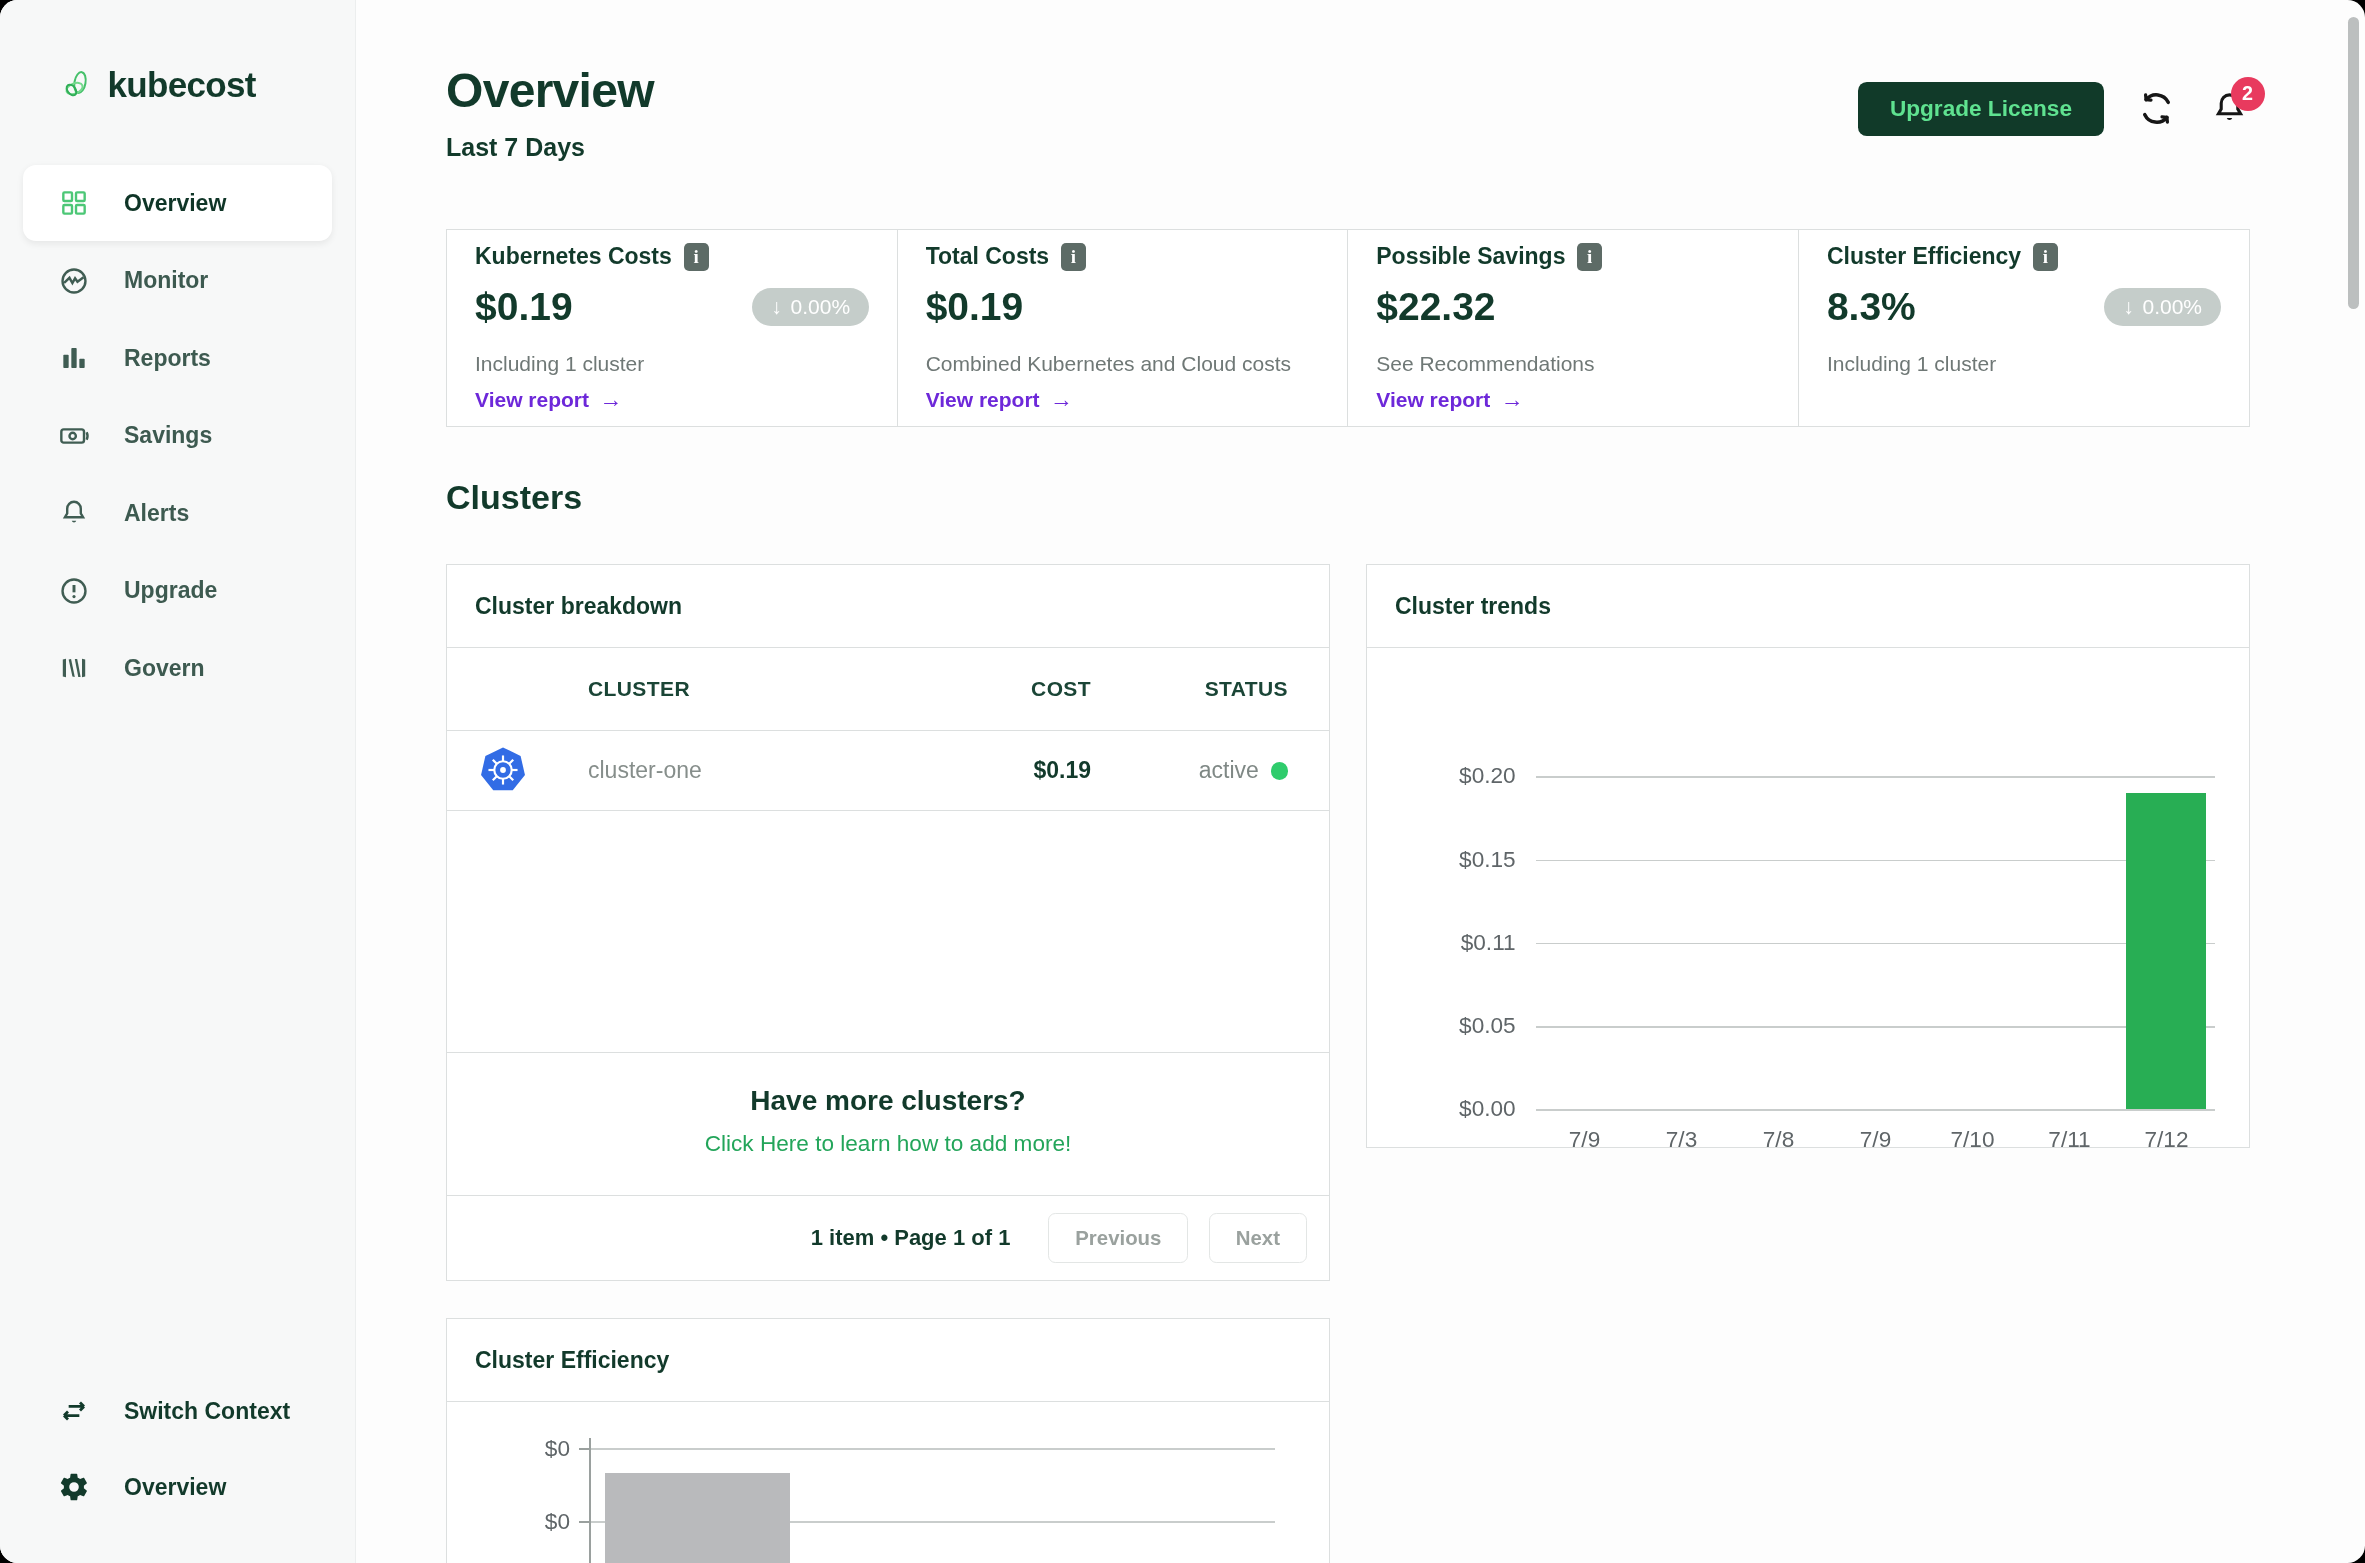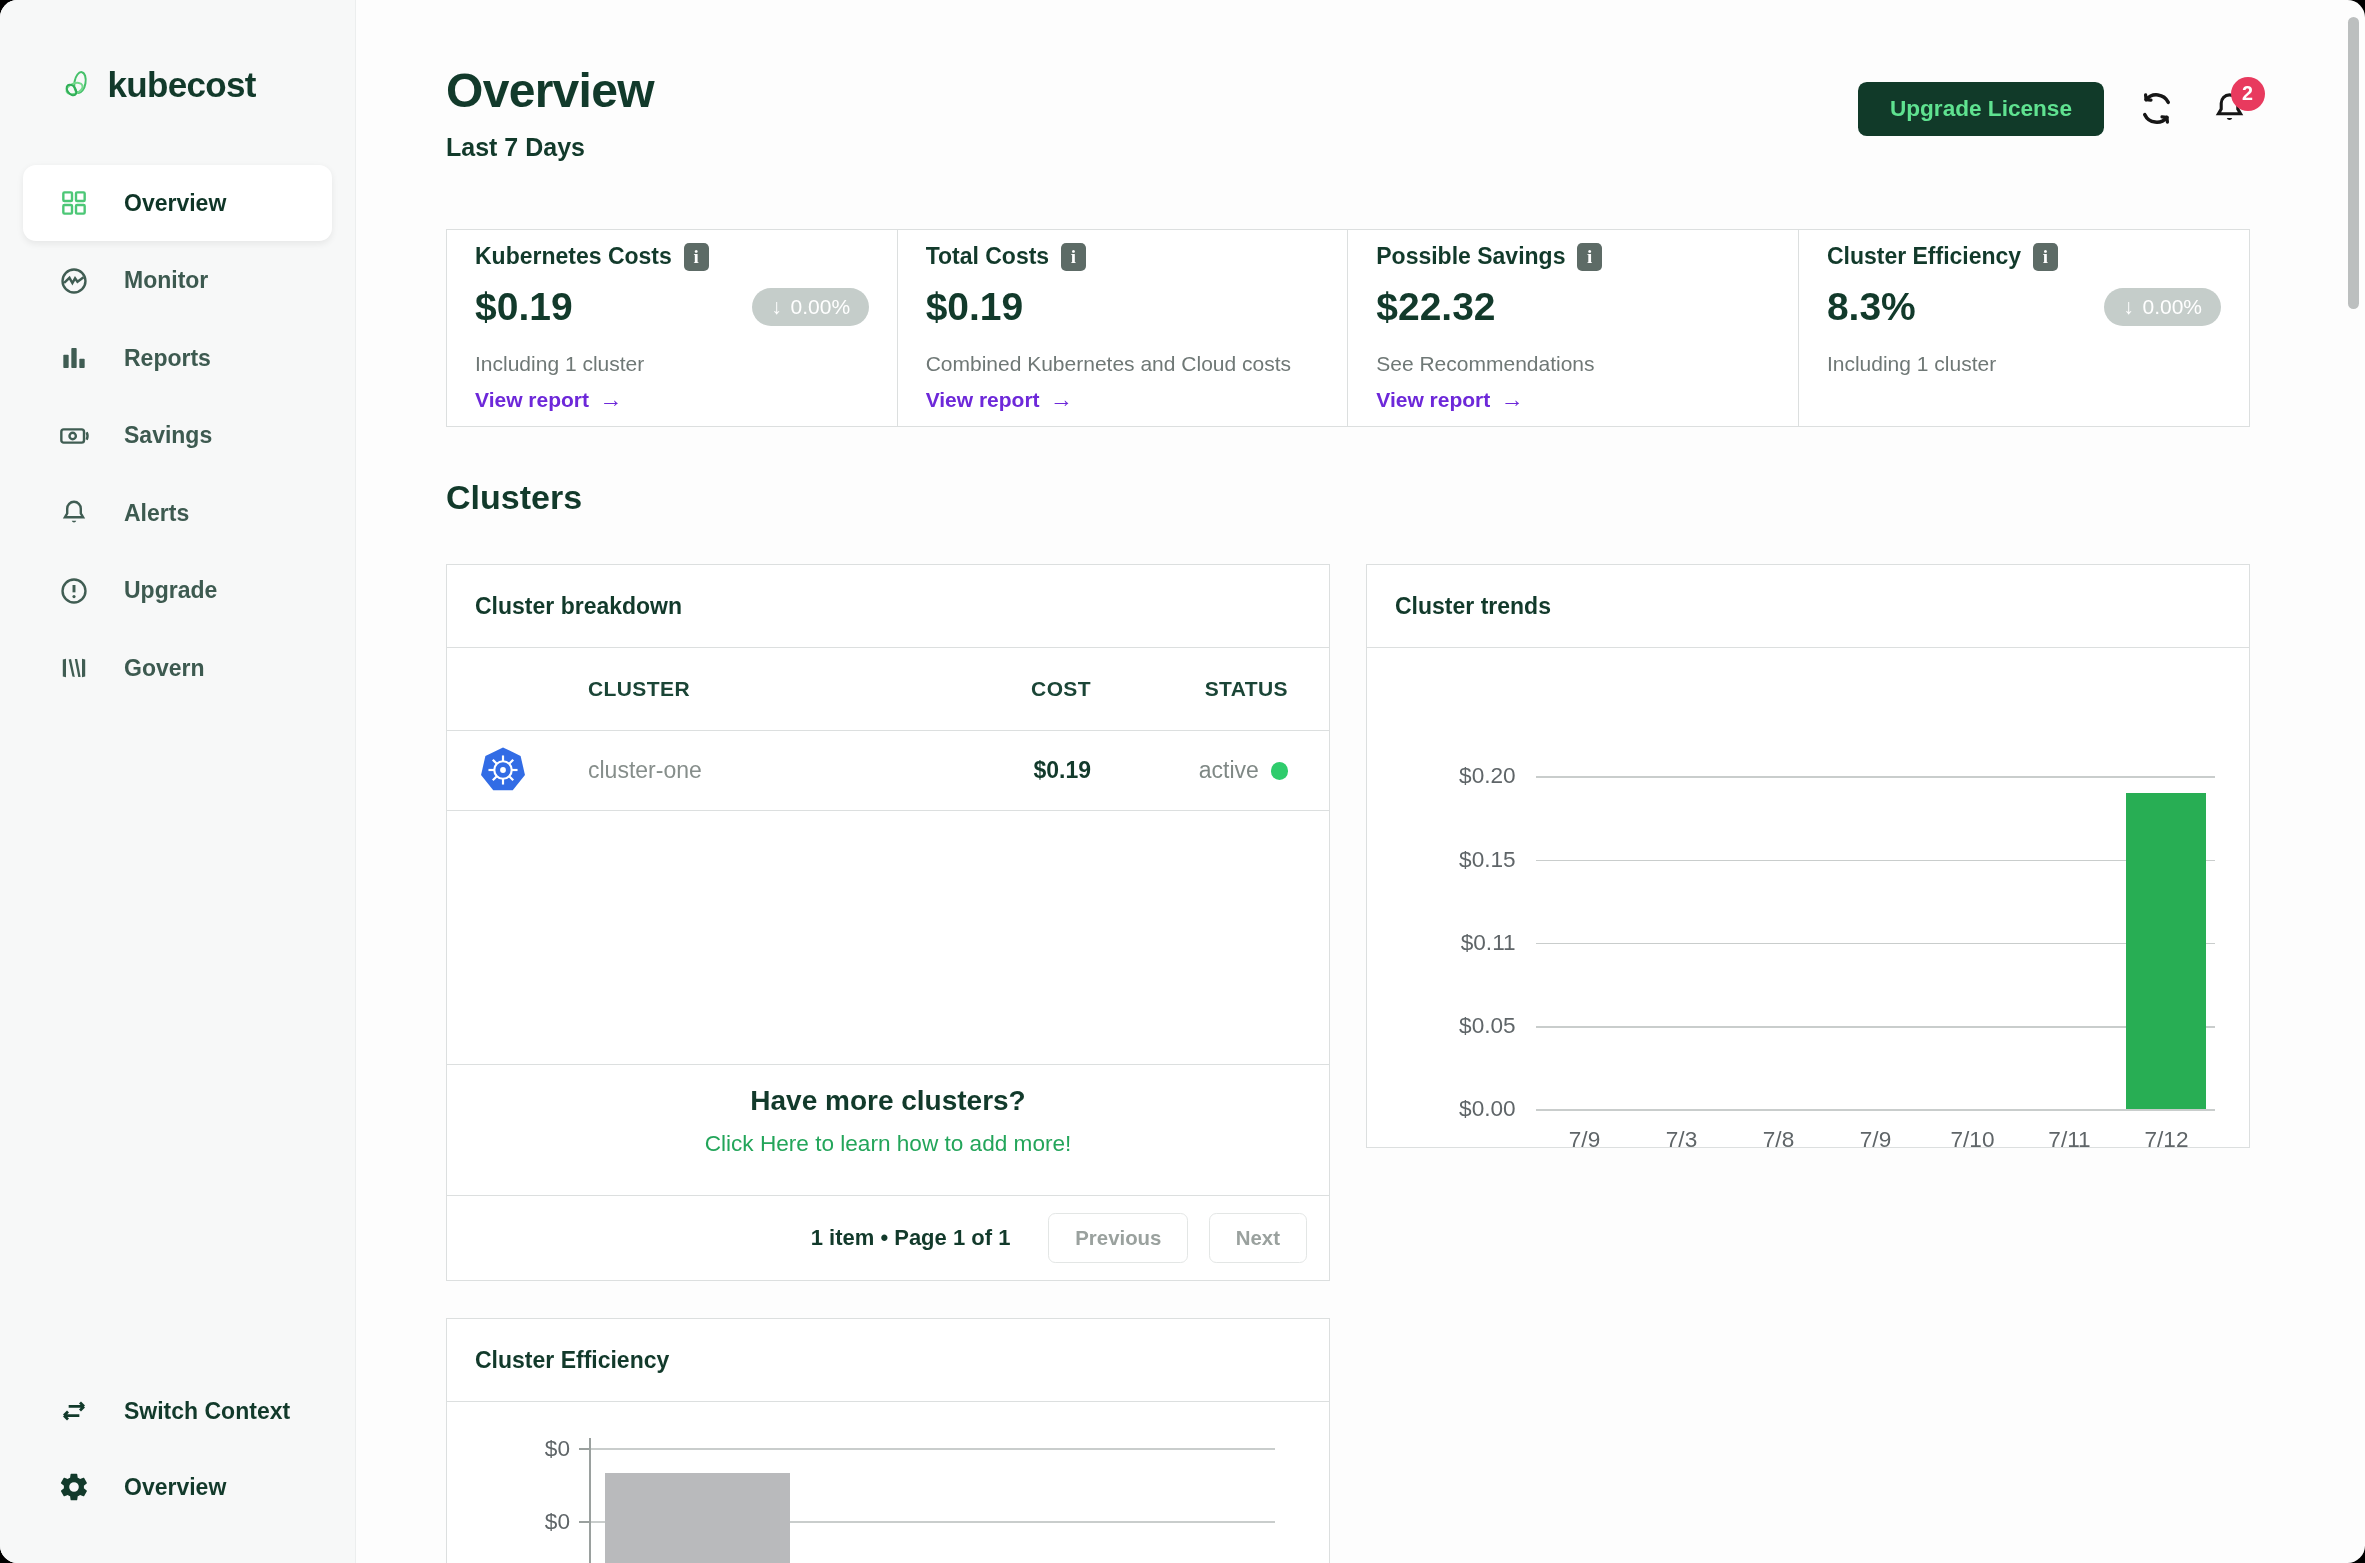--- a/index.html
+++ b/index.html
@@ -56,21 +56,21 @@
   .tbl-head { height:83px; border-bottom:1.5px solid #dcdfdf; }
   .tbl-head span { font-size:21px; font-weight:bold; color:#1a4536; letter-spacing:0.4px; }
   .th-cost, .td-cost { text-align:right; }
   .th-status, .td-status { text-align:right; }
   .tbl-row { height:80px; border-bottom:1.5px solid #dcdfdf; }
   .td-cluster { font-size:23px; color:#868e8b; }
   .td-cost { font-size:23px; font-weight:bold; color:#123a2b; }
   .td-status { font-size:23px; color:#7f8885; display:flex; align-items:center; justify-content:flex-end; gap:11.7px; }
   .status-dot { width:17.5px; height:17.5px; border-radius:50%; background:#2fcc6c; }
   .tbl-spacer { flex:1; }
-  .more-block { border-top:1.5px solid #dcdfdf; text-align:center; padding:20px 0 38px; }
+  .more-block { border-top:1.5px solid #dcdfdf; text-align:center; padding:32px 0 38px; }
   .more-title { font-size:28px; font-weight:bold; color:#123a2b; }
   .more-link { margin-top:14.6px; font-size:22.6px; color:#23a55a; cursor:pointer; }
   .pagination { border-top:1.5px solid #dcdfdf; height:85px; display:flex; align-items:center; justify-content:flex-end; gap:20.4px; padding-right:22px; }
   .page-summary { font-size:22px; font-weight:bold; color:#123a2b; margin-right:17.5px; }
   .pg-btn { background:#fff; border:1.5px solid #e3e6e5; border-radius:7.3px; height:50px; padding:0 26px; font-size:20.4px; font-weight:bold; font-family:inherit; color:#9aa19e; cursor:pointer; }
 
   
   .trends { height:584px; }
   .trends-plot { position:relative; height:333px; margin:128px 34px 0 169px; }
   .gridline { position:absolute; left:0; right:0; height:1.5px; background:#c9cdcc; }

